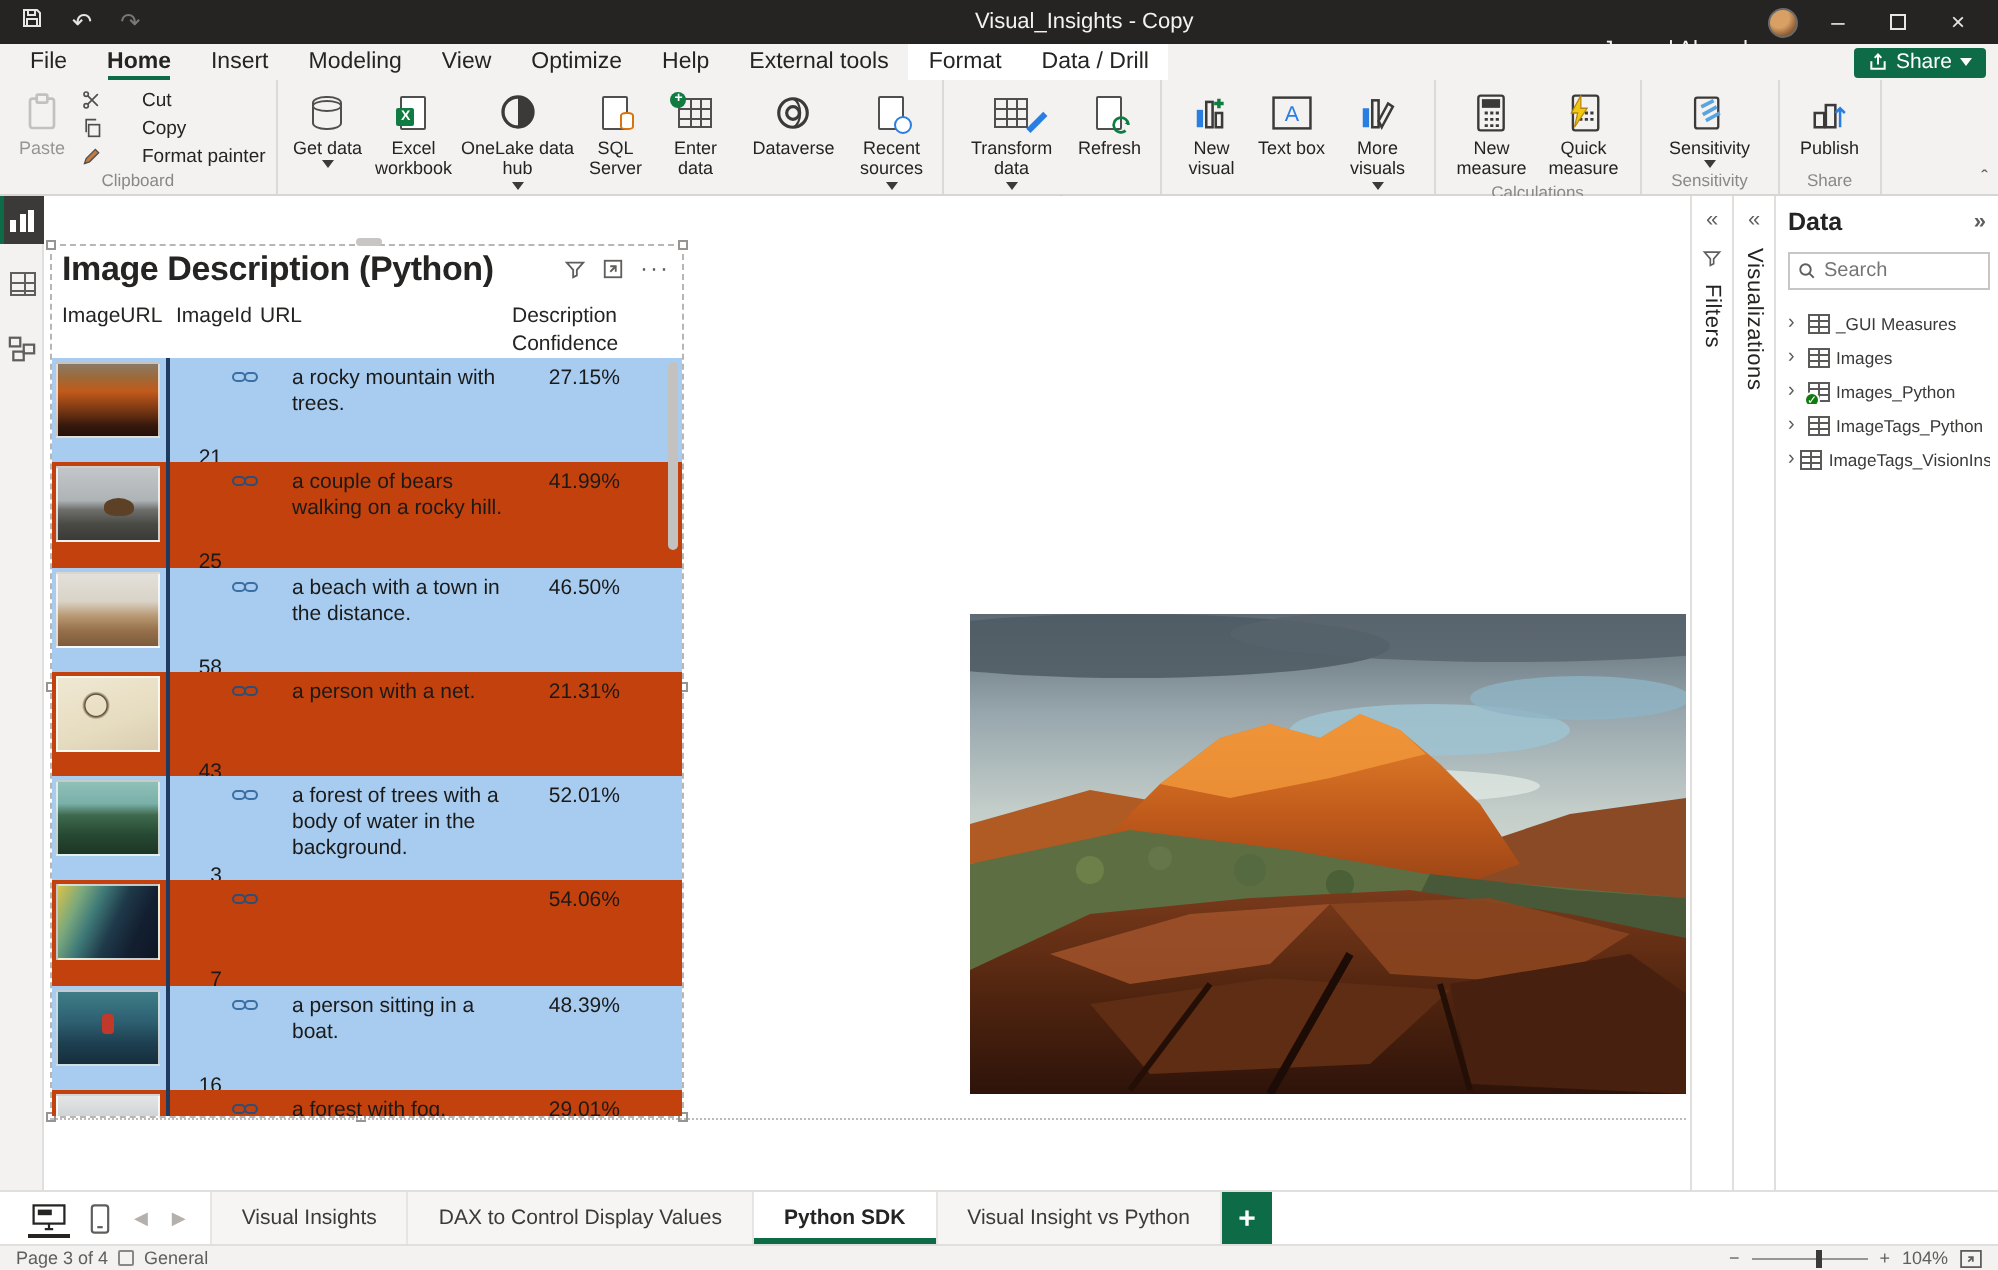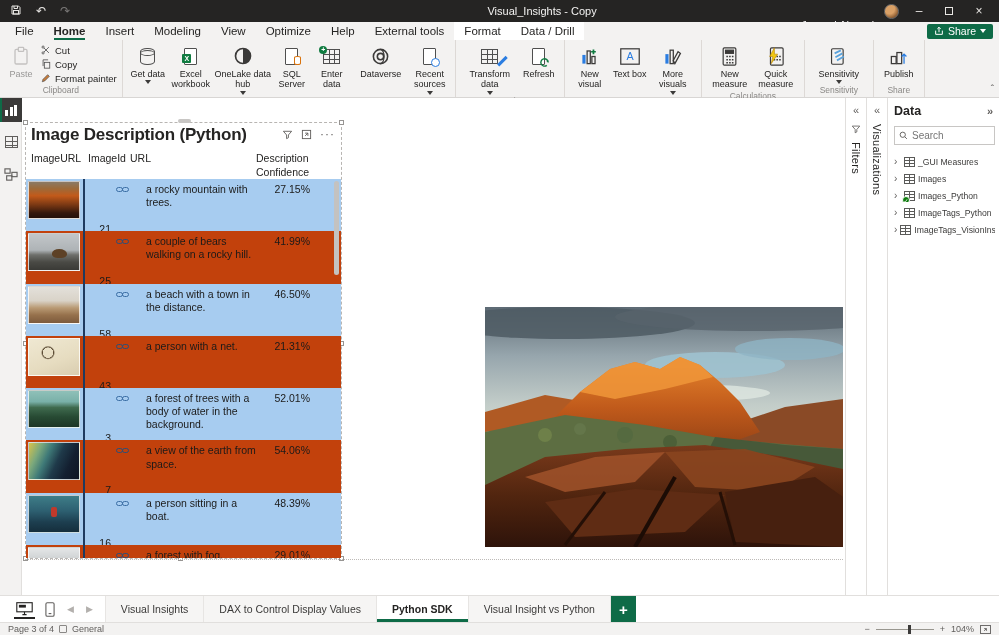--- a/index.html
+++ b/index.html
@@ -35,21 +35,21 @@
   .rbody { flex:1; display:flex; align-items:flex-start; }
   .rlabel { font-size:8.5px; color:#8a8886; text-align:center; padding:1px 0 2px; }
   .rbtn { width:46px; display:flex; flex-direction:column; align-items:center; font-size:9px; color:#252423; text-align:center; line-height:1.15; padding-top:2px; }
   .rbtn.w38 { width:40px; } .rbtn.w56 { width:58px; }
   .rbtn .ric { height:24px; display:flex; align-items:center; justify-content:center; margin-bottom:1px; }
   .rbtn .lbl { display:block; }
   .rbtn .caret-dn { border-top-color:#3b3a39; margin-top:1px; }
   .clip-body { display:flex; gap:4px; }
   .paste { opacity:.45; width:32px; }
   .clip-small { display:flex; flex-direction:column; justify-content:flex-start; gap:2px; padding-top:2px; }
-  .srow { display:flex; align-items:center; gap:4px; font-size:9.5px; color:#252423; height:12px; }
+  .srow { display:flex; align-items:center; gap:20px; font-size:9.5px; color:#252423; height:12px; }
   .ribbon-collapse { position:absolute; right:5px; bottom:2px; font-size:10px; color:#605e5c; }
 
   
   .tblico { width:17px; height:15px; border:1.4px solid #4f4f4f; background:
       linear-gradient(#4f4f4f 0 0) 0 4px/100% 1.2px no-repeat,
       linear-gradient(#4f4f4f 0 0) 0 9px/100% 1.2px no-repeat,
       linear-gradient(#4f4f4f 0 0) 5px 0/1.2px 100% no-repeat,
       linear-gradient(#4f4f4f 0 0) 10px 0/1.2px 100% no-repeat; position:relative; }
   .cylico { width:15px; height:17px; border:1.4px solid #4f4f4f; border-radius:7px/3.5px; position:relative; }
   .cylico::before { content:""; position:absolute; left:-1px; right:-1px; top:1px; height:4px; border:1.4px solid #4f4f4f; border-radius:50%; }
@@ -532,21 +532,20 @@
           <div class="cell-conf">52.01%</div>
         </div>
 
         <div class="trow r-dark">
           <div class="thumb t6"></div>
           <div class="cell-id">7</div>
           <div class="cell-link"><svg width="13" height="9" viewBox="0 0 26 16" fill="none" stroke="#2c4f78" stroke-width="2">
                 <rect x="1" y="4" width="12" height="8" rx="4"></rect>
                 <rect x="13" y="4" width="12" height="8" rx="4"></rect>
               </svg></div>
-          <div class="cell-desc">a view of the earth from space.</div>
           <div class="cell-conf">54.06%</div>
         </div>
 
         <div class="trow r-light">
           <div class="thumb t7"></div>
           <div class="cell-id">16</div>
           <div class="cell-link"><svg width="13" height="9" viewBox="0 0 26 16" fill="none" stroke="#3b6ea5" stroke-width="2">
                 <rect x="1" y="4" width="12" height="8" rx="4"></rect>
                 <rect x="13" y="4" width="12" height="8" rx="4"></rect>
               </svg></div>

